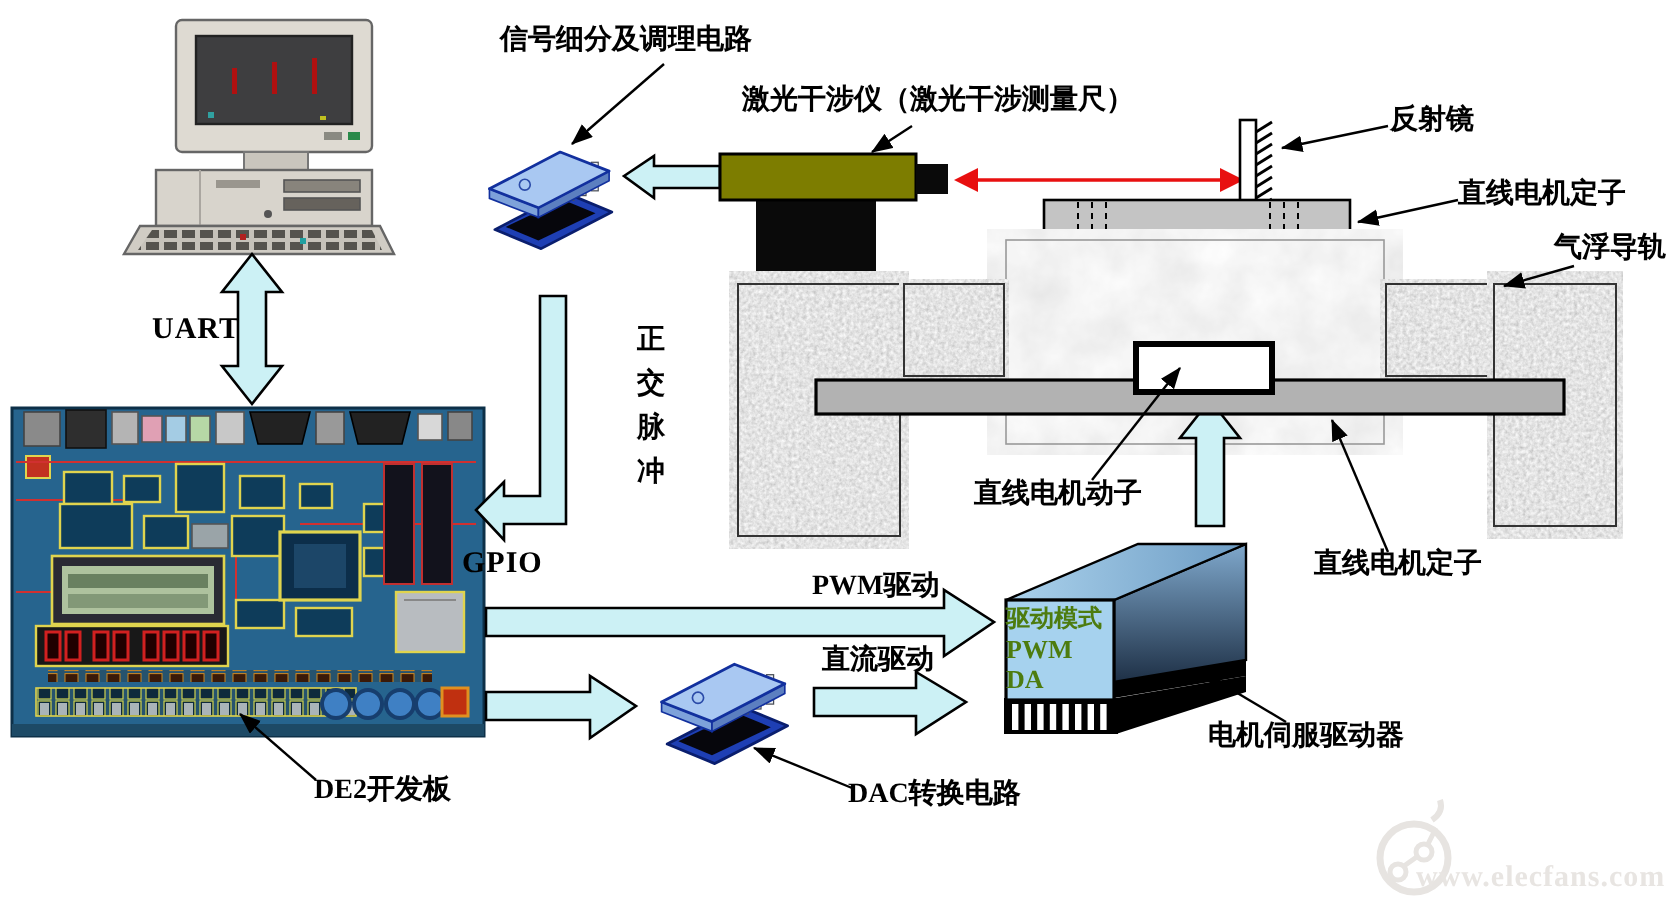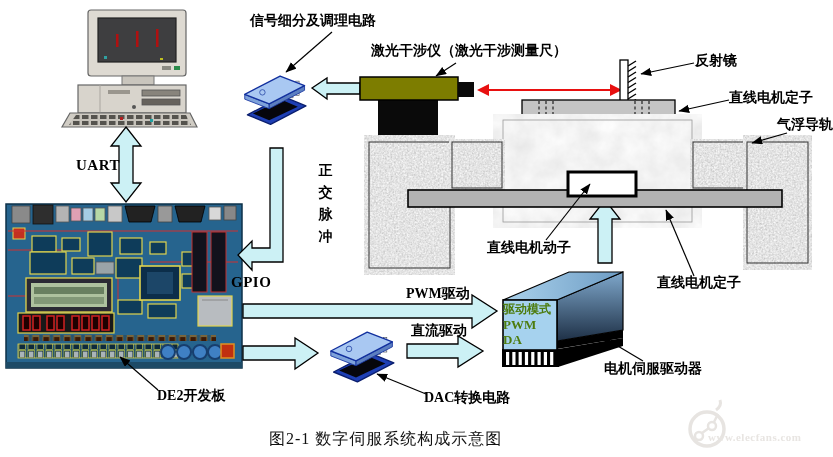--- a/index.html
+++ b/index.html
@@ -11,21 +11,21 @@
   .lbl.en{font-size:15px;letter-spacing:.5px;}
   .lbl.vert{white-space:normal;width:17px;line-height:22px;text-align:center;margin-left:29px;}
   #driver-text{position:absolute;left:503px;top:302px;width:54px;text-align:left;
        font-family:"Liberation Serif",serif;font-weight:bold;color:#4d7c0f;}
   #driver-text .l1{font-size:12px;line-height:15px;display:block;}
   #driver-text .l2,#driver-text .l3{font-size:13px;line-height:15px;display:block;}
   #caption{position:absolute;left:269px;top:429px;font-size:16px;color:#111;
        letter-spacing:1px;font-family:"Liberation Serif",serif;}
   #wm-name{position:absolute;left:727px;top:406px;font-size:17px;font-weight:bold;
        color:#e3e0dd;letter-spacing:1px;}
-  #wm-url{position:absolute;left:708px;top:431px;font-size:11px;font-weight:bold;
+  #wm-url{position:absolute;left:708px;top:431px;font-size:15px;font-weight:bold;
        color:#e8e5e2;letter-spacing:.5px;}
 </style>
 </head>
 <body>
 
 <div id="canvas">
 
 <svg id="stage" width="833" height="457" viewBox="0 0 833 457" xmlns="http://www.w3.org/2000/svg">
   <defs>
     <marker id="ah" markerWidth="10" markerHeight="8" refX="8.5" refY="3.5" orient="auto">
@@ -323,17 +323,16 @@
 <div class="lbl" style="left:406px;top:286px">PWM驱动</div>
 <div class="lbl" style="left:411px;top:323px">直流驱动</div>
 <div class="lbl vert" style="left:288px;top:160px">正交脉冲</div>
 
 <div id="driver-text">
   <span class="l1">驱动模式</span>
   <span class="l2">PWM</span>
   <span class="l3">DA</span>
 </div>
 
-<div id="caption">图2-1  数字伺服系统构成示意图</div>
 
 <div id="wm-url">www.elecfans.com</div>
 
 </div>
 
 </body></html>

